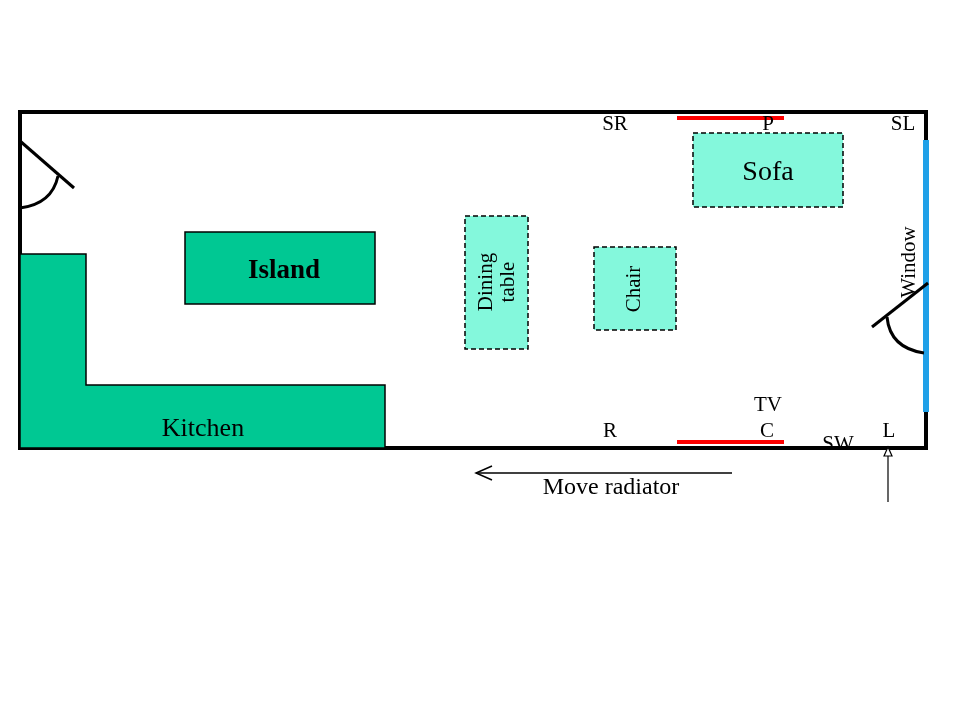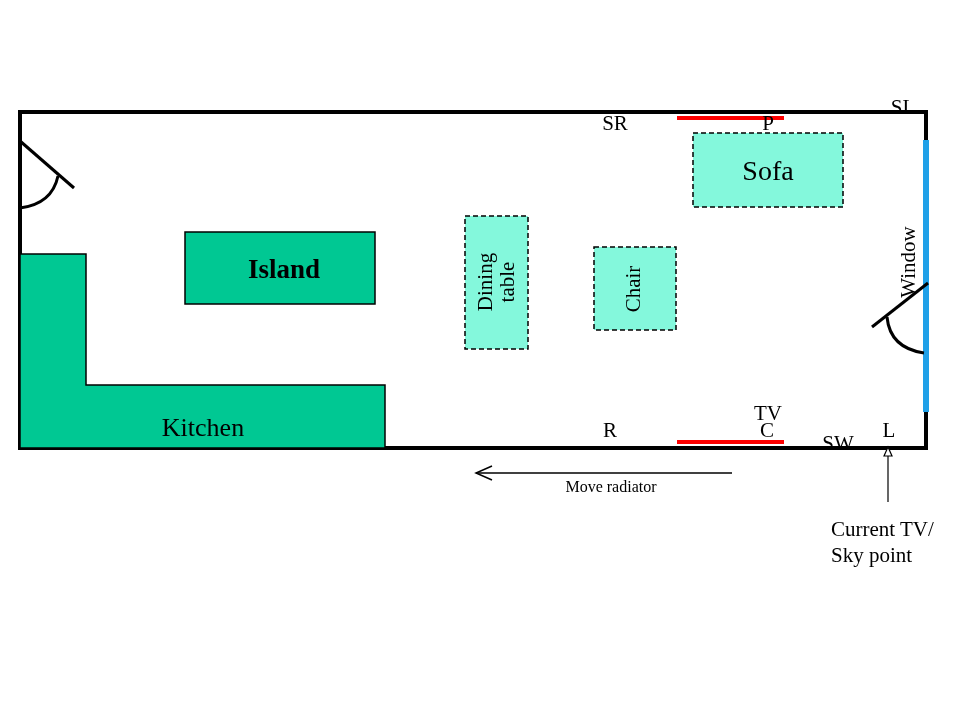--- a/index.html
+++ b/index.html
@@ -30,21 +30,21 @@
   }
   .lbl.rot {
     transform: translate(-50%, -50%) rotate(-90deg);
     text-align: center;
   }
   .lbl.topleft {
     transform: none;
     text-align: left;
   }
   .fs21 { font-size: 21px; }
-  .fs20 { font-size: 16px; }
+  .fs20 { font-size: 24px; }
   .fs26 { font-size: 26px; }
   .fs27 { font-size: 27px; font-weight: bold; }
   .fs28 { font-size: 28px; }
   .two-line span { display: block; }
 </style>
 </head>
 <body>
 
 <div id="stage">
 
@@ -75,38 +75,34 @@
 
     <line x1="476" y1="473" x2="732" y2="473" stroke-width="1.5" stroke="#000000"></line>
     <path d="M 492 466 L 476 473 L 492 480" fill="none" stroke-width="1.5" stroke="#000000"></path>
 
     <line x1="888" y1="456" x2="888" y2="502" stroke-width="1.2" stroke="#000000"></line>
     <path d="M 884 456 L 888 447 L 892 456 Z" fill="#ffffff" stroke-width="1.2" stroke="#000000"></path>
   </svg>
 
   <div class="lbl fs21" style="left:615px; top:123px;">SR</div>
   <div class="lbl fs21" style="left:768px; top:123px;">P</div>
-  <div class="lbl fs21" style="left:903px; top:107px;">SL</div>
+  <div class="lbl fs21" style="left:903px; top:123px;">SL</div>
 
   <div class="lbl fs28" style="left:768px; top:171px;">Sofa</div>
   <div class="lbl fs27" style="left:284px; top:269px;">Island</div>
   <div class="lbl fs26" style="left:203px; top:410px;margin-top:18px;">Kitchen</div>
   <div class="lbl rot fs21 two-line" style="left:496px; top:282px;">
     <span>Dining</span>
     <span>table</span>
   </div>
   <div class="lbl rot fs21" style="left:633px; top:289px;">Chair</div>
 
   <div class="lbl rot fs21" style="left:908px; top:262px;">Window</div>
 
-  <div class="lbl fs21" style="left:768px; top:413px;">TV</div>
+  <div class="lbl fs21" style="left:768px; top:404px;">TV</div>
   <div class="lbl fs21" style="left:610px; top:430px;">R</div>
   <div class="lbl fs21" style="left:767px; top:430px;">C</div>
   <div class="lbl fs21" style="left:838px; top:443px;">SW</div>
   <div class="lbl fs21" style="left:889px; top:430px;">L</div>
 
   <div class="lbl fs20" style="left:611px; top:487px;">Move radiator</div>
-  <div class="lbl topleft fs21 two-line" style="left:831px; top:518px;">
-    <span style="margin-bottom:4px;">Current TV/</span>
-    <span>Sky point</span>
-  </div>
 
 </div>
 
 </body></html>

